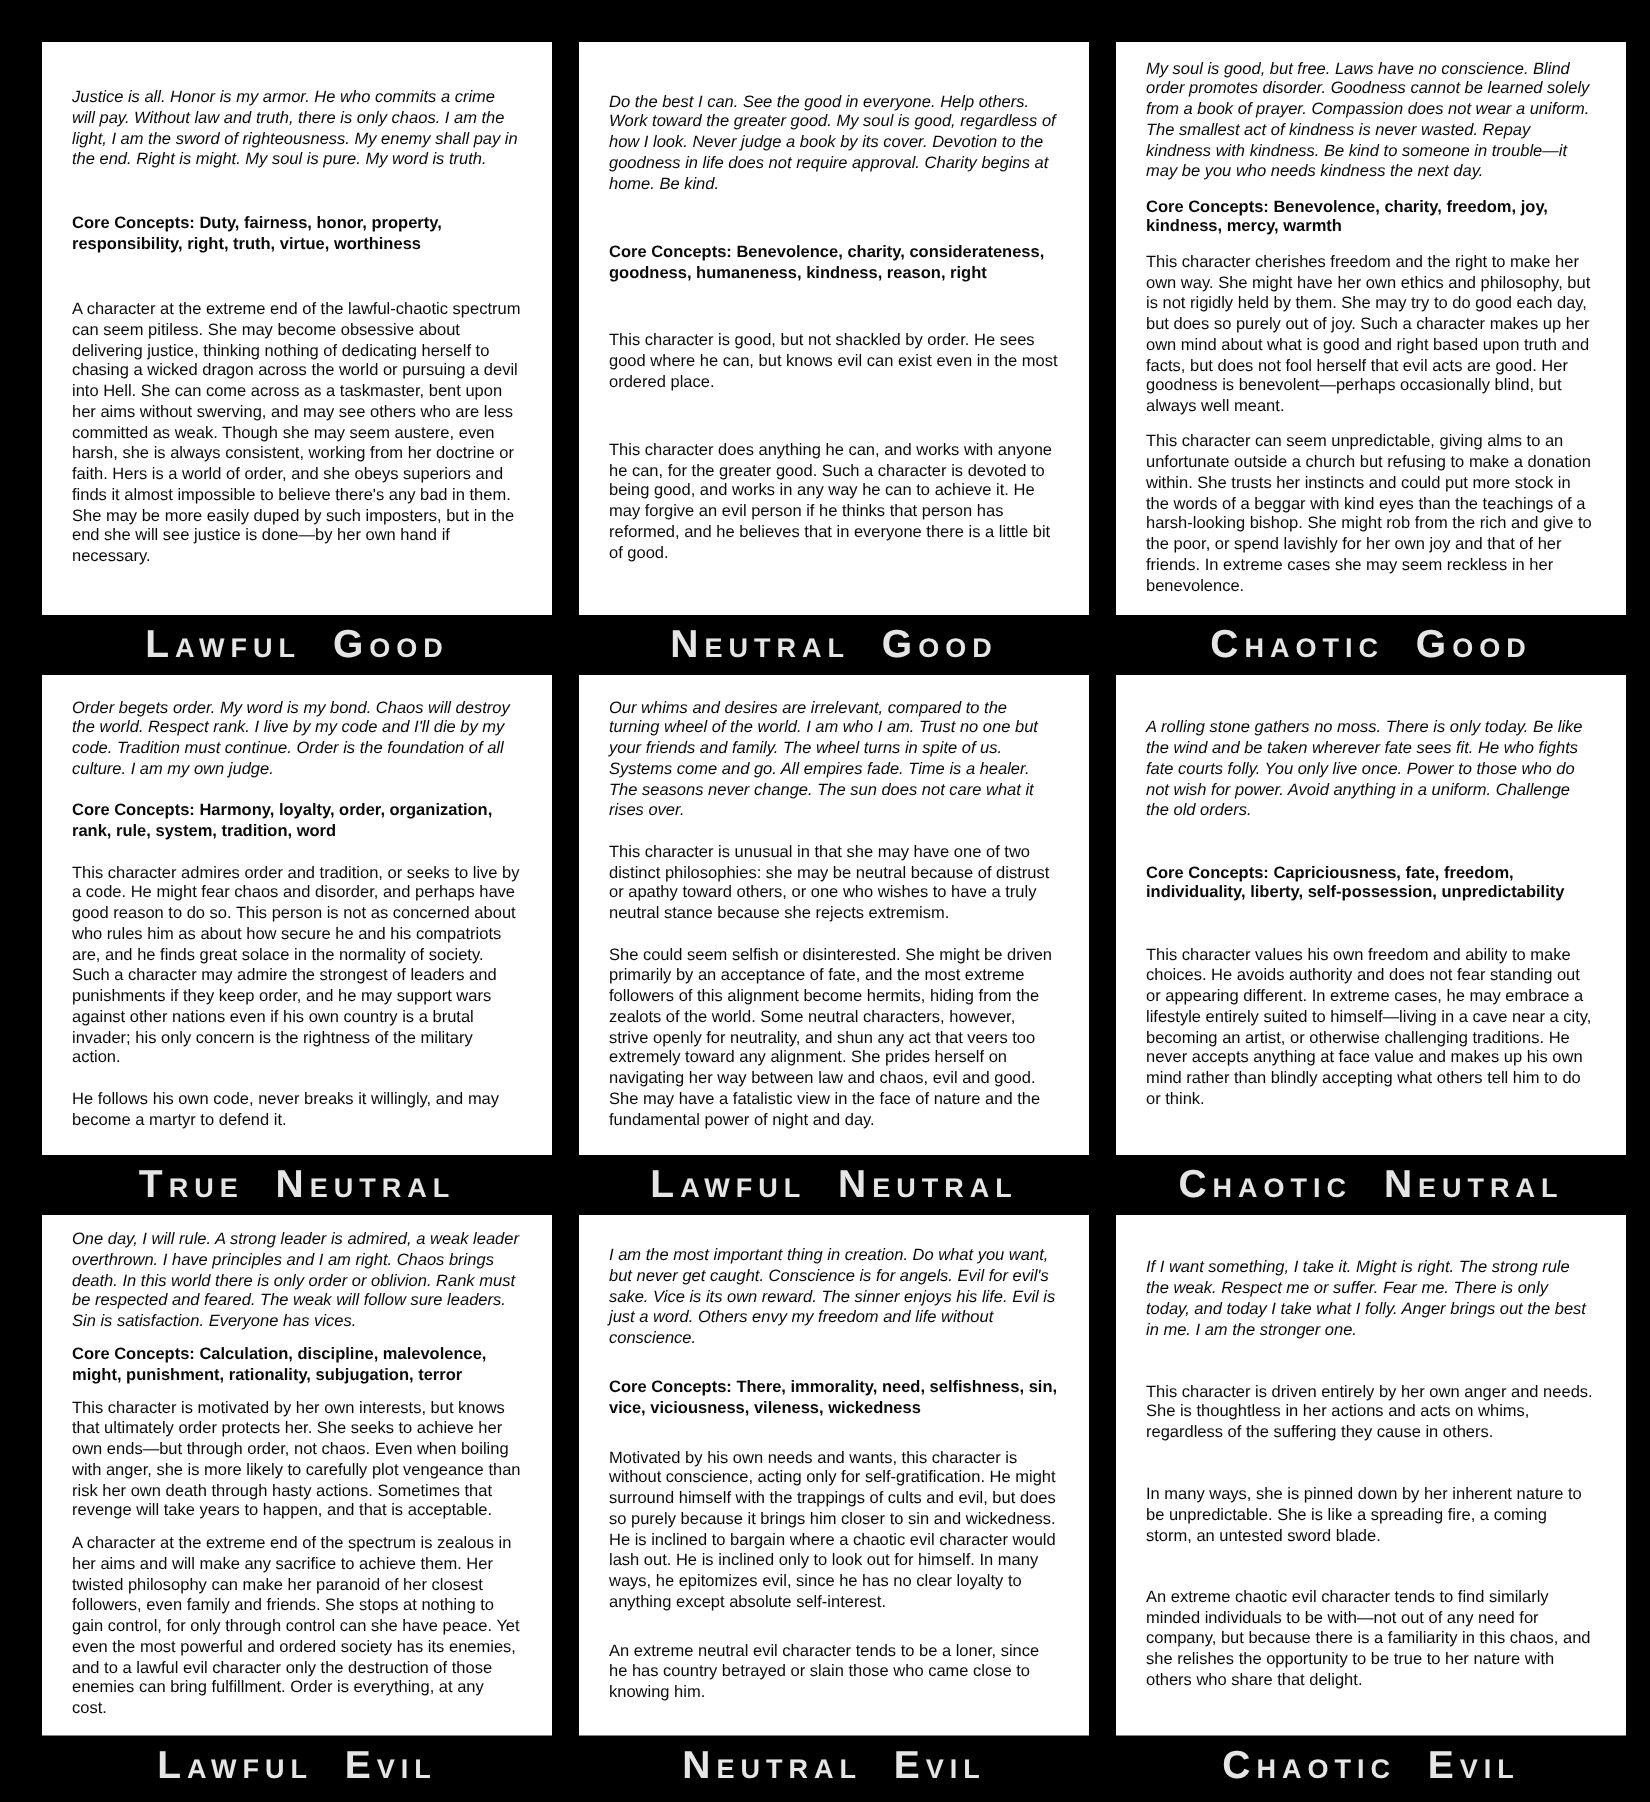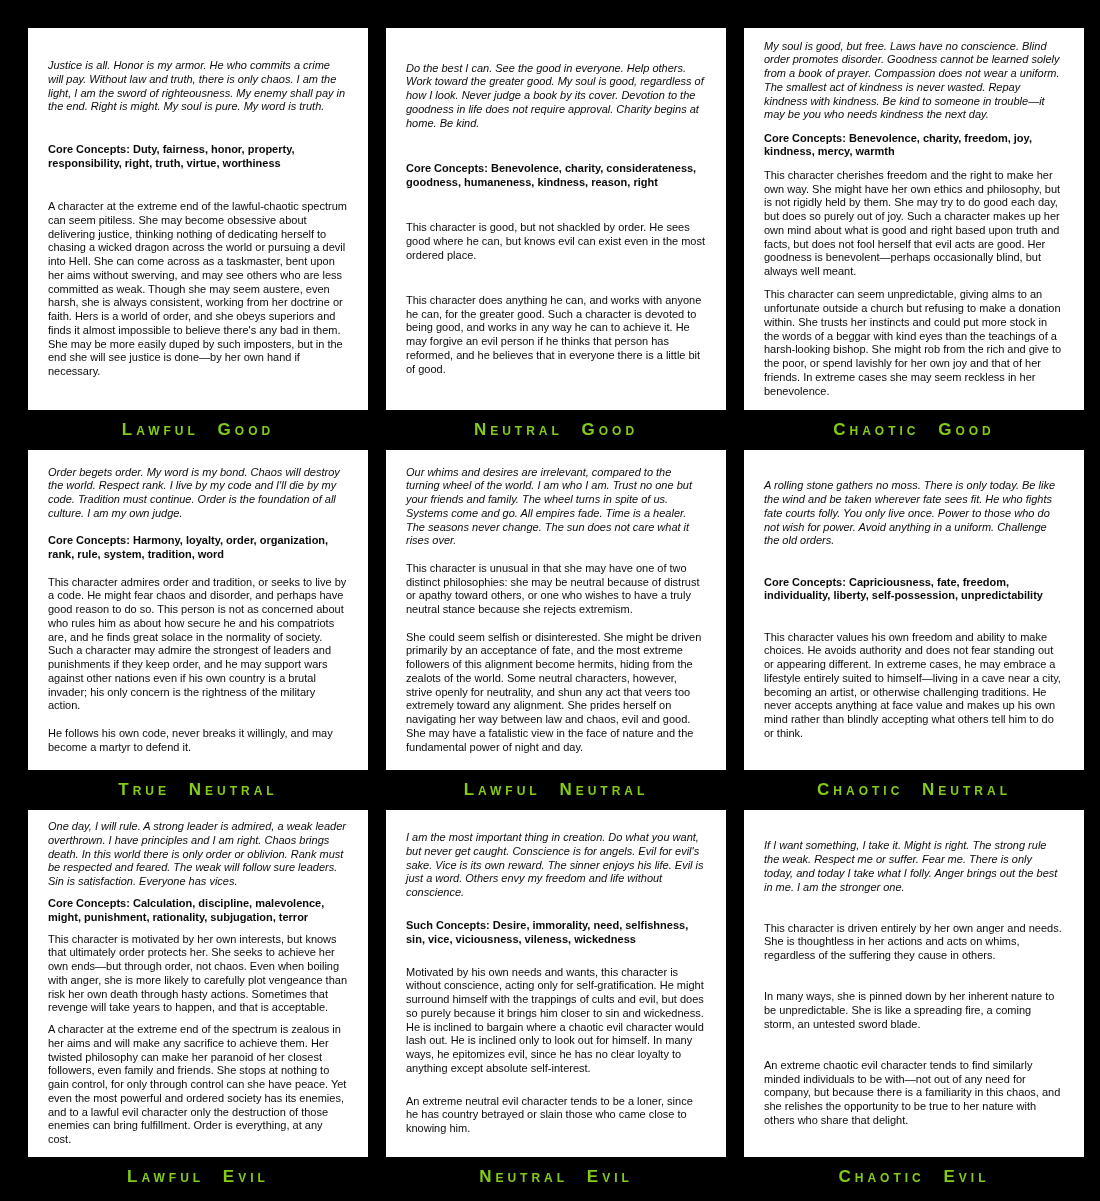--- a/index.html
+++ b/index.html
@@ -39,25 +39,25 @@
   .row-neutral .cell { height: 320px; }
   .row-evil .cell    { height: 347px; }
   .cell p { margin: 4px 12px; }
   .cell .quote { font-style: italic; }
   .cell .core  { font-weight: bold; }
   .banners { margin-top: 2px; margin-bottom: 3px; }
   .banner {
     margin: 0;
     height: 35px;
     background: #000000;
-    color: #84cc16;
+    color: #e5e5e5;
     font-family: "Liberation Sans", sans-serif;
     font-weight: bold;
     font-variant: small-caps;
-    font-size: 17px;
+    font-size: 26px;
     letter-spacing: 4px;
     word-spacing: 10px;
     text-align: center;
     line-height: 35px;
     white-space: nowrap;
   }
 </style>
 </head>
 <body>
 
@@ -126,21 +126,21 @@
     <div class="cells">
       <article class="cell">
         <p class="quote">One day, I will rule. A strong leader is admired, a weak leader overthrown. I have principles and I am right. Chaos brings death. In this world there is only order or oblivion. Rank must be respected and feared. The weak will follow sure leaders. Sin is satisfaction. Everyone has vices.</p>
         <p class="core">Core Concepts: Calculation, discipline, malevolence, might, punishment, rationality, subjugation, terror</p>
         <p class="body">This character is motivated by her own interests, but knows that ultimately order protects her. She seeks to achieve her own ends—but through order, not chaos. Even when boiling with anger, she is more likely to carefully plot vengeance than risk her own death through hasty actions. Sometimes that revenge will take years to happen, and that is acceptable.</p>
         <p class="body">A character at the extreme end of the spectrum is zealous in her aims and will make any sacrifice to achieve them. Her twisted philosophy can make her paranoid of her closest followers, even family and friends. She stops at nothing to gain control, for only through control can she have peace. Yet even the most powerful and ordered society has its enemies, and to a lawful evil character only the destruction of those enemies can bring fulfillment. Order is everything, at any cost.</p>
 
       </article>
       <article class="cell">
         <p class="quote">I am the most important thing in creation. Do what you want, but never get caught. Conscience is for angels. Evil for evil's sake. Vice is its own reward. The sinner enjoys his life. Evil is just a word. Others envy my freedom and life without conscience.</p>
-        <p class="core">Such Concepts: Desire, immorality, need, selfishness, sin, vice, viciousness, vileness, wickedness</p>
+        <p class="core">Core Concepts: There, immorality, need, selfishness, sin, vice, viciousness, vileness, wickedness</p>
         <p class="body">Motivated by his own needs and wants, this character is without conscience, acting only for self-gratification. He might surround himself with the trappings of cults and evil, but does so purely because it brings him closer to sin and wickedness. He is inclined to bargain where a chaotic evil character would lash out. He is inclined only to look out for himself. In many ways, he epitomizes evil, since he has no clear loyalty to anything except absolute self-interest.</p>
         <p class="body">An extreme neutral evil character tends to be a loner, since he has country betrayed or slain those who came close to knowing him.</p>
 
       </article>
       <article class="cell">
         <p class="quote">If I want something, I take it. Might is right. The strong rule the weak. Respect me or suffer. Fear me. There is only today, and today I take what I folly. Anger brings out the best in me. I am the stronger one.</p>
         <p class="body">This character is driven entirely by her own anger and needs. She is thoughtless in her actions and acts on whims, regardless of the suffering they cause in others.</p>
         <p class="body">In many ways, she is pinned down by her inherent nature to be unpredictable. She is like a spreading fire, a coming storm, an untested sword blade.</p>
         <p class="body">An extreme chaotic evil character tends to find similarly minded individuals to be with—not out of any need for company, but because there is a familiarity in this chaos, and she relishes the opportunity to be true to her nature with others who share that delight.</p>
       </article>

